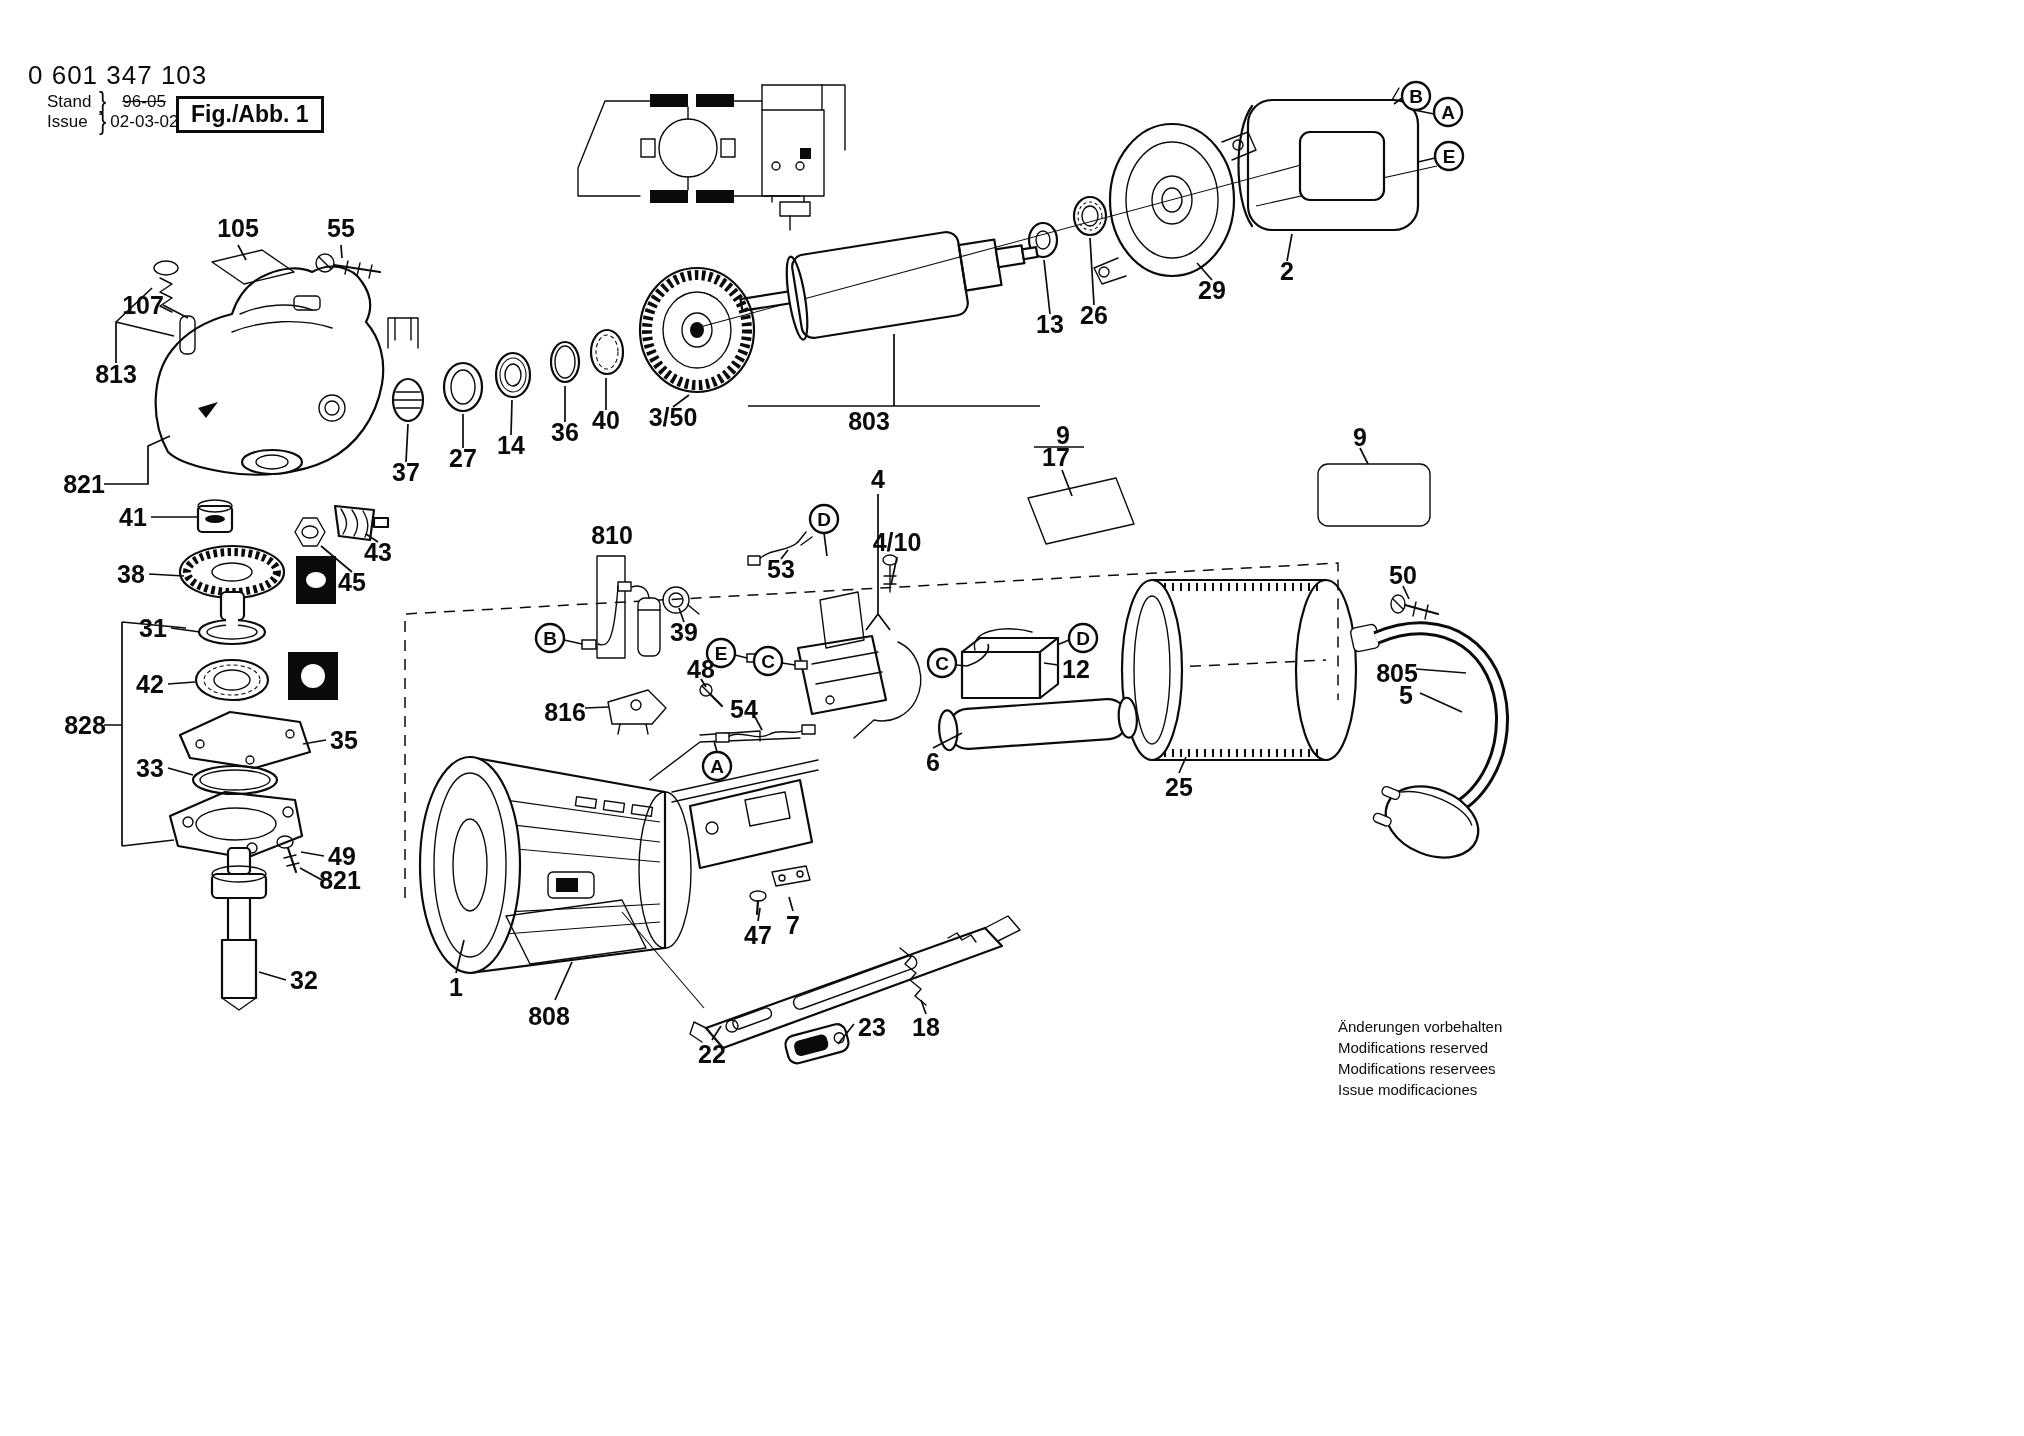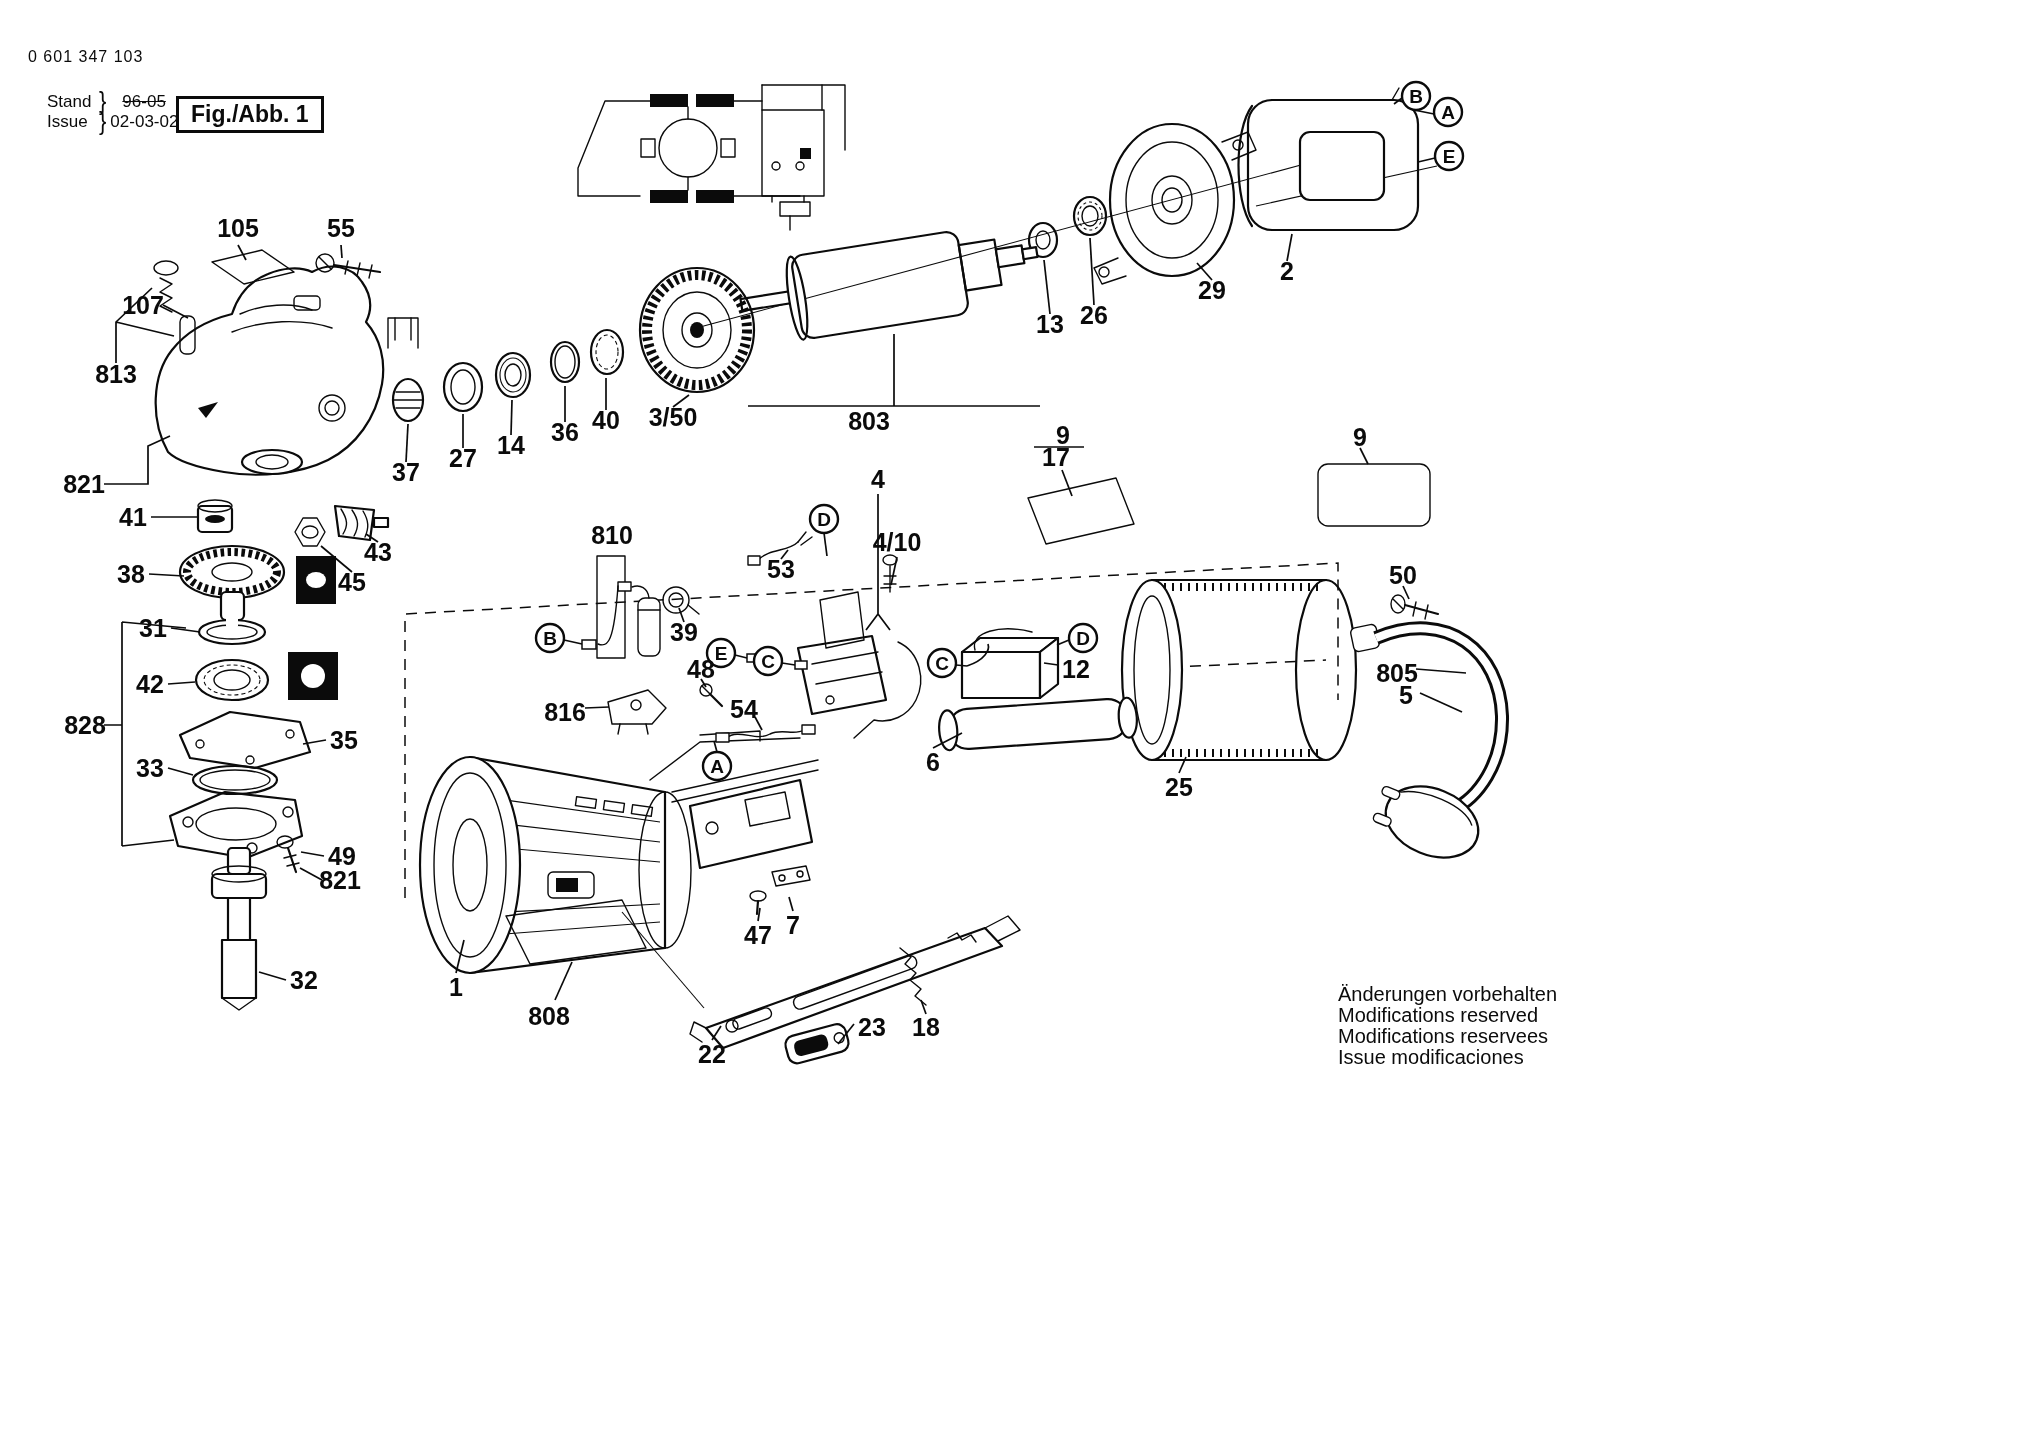--- a/index.html
+++ b/index.html
@@ -11,29 +11,29 @@
   .thin{fill:none;stroke:#0b0b0b;stroke-width:1.1;}
   .leader{fill:none;stroke:#0b0b0b;stroke-width:1.7;}
   .dash{fill:none;stroke:#0b0b0b;stroke-width:1.5;stroke-dasharray:11 8;}
   .fillb{fill:#0b0b0b;stroke:none;}
   .fw{fill:#ffffff;}
   .callout{font-family:"Liberation Sans",sans-serif;font-weight:bold;font-size:25px;fill:#0b0b0b;
            text-anchor:middle;dominant-baseline:central;}
   .refcircle{fill:#ffffff;stroke:#0b0b0b;stroke-width:2.4;}
   .reftext{font-family:"Liberation Sans",sans-serif;font-weight:bold;font-size:19px;fill:#0b0b0b;
            text-anchor:middle;dominant-baseline:central;}
-  .partnum{position:absolute;left:28px;top:48px;font-size:16px;letter-spacing:1px;}
+  .partnum{position:absolute;left:28px;top:60px;font-size:26px;letter-spacing:1px;}
   .standissue{position:absolute;left:47px;top:92px;font-size:17px;line-height:20px;}
   .si-row{display:flex;align-items:center;gap:4px;}
   .si-row .lbl{width:48px;}
   .brace{font-size:22px;transform:scaleY(1.2);display:inline-block;}
   .struck{text-decoration:line-through;margin-left:12px;}
   .figbox{position:absolute;left:176px;top:96px;border:3px solid #0b0b0b;padding:2px 12px;
           font-size:23px;font-weight:bold;}
-  .footer-notes{position:absolute;left:1338px;top:984px;font-size:20px;line-height:21px;}
+  .footer-notes{position:absolute;left:1338px;top:1016px;font-size:15px;line-height:21px;}
 </style>
 </head>
 <body>
 
 <div class="page">
 
   <div class="partnum">0 601 347 103</div>
 
   <div class="standissue">
     <div class="si-row">

